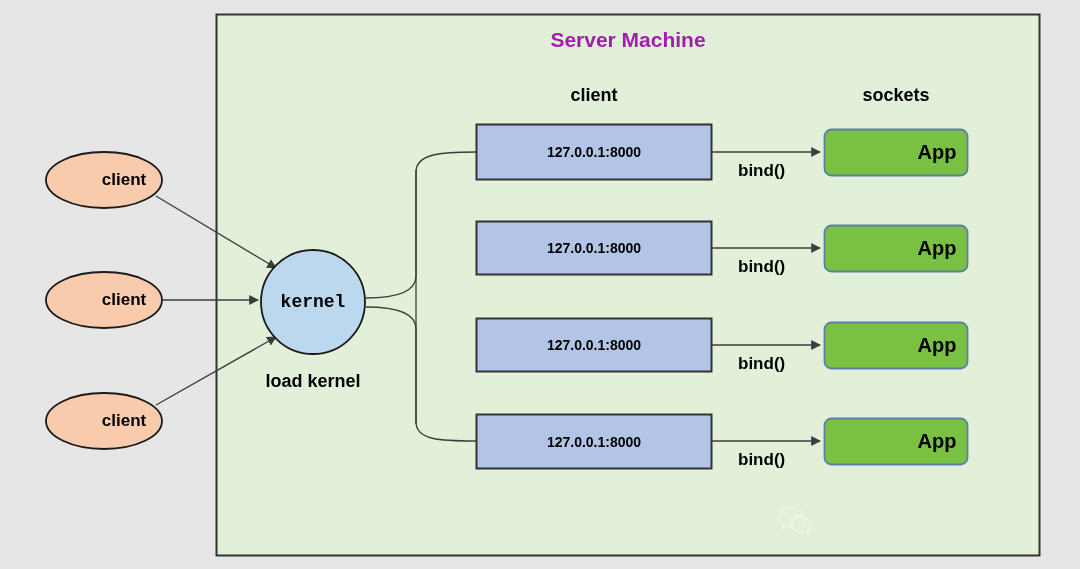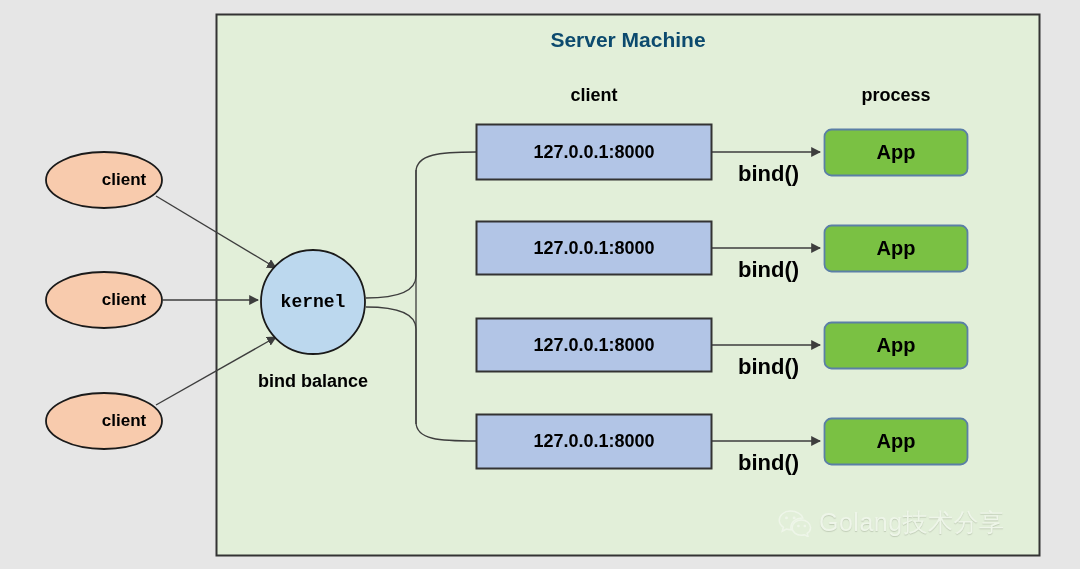--- a/index.html
+++ b/index.html
@@ -33,21 +33,21 @@
     white-space: nowrap;
   }
   .frame-title {
     position: absolute;
     left: 216px;
     top: 28px;
     width: 824px;
     text-align: center;
     font-size: 21px;
     font-weight: bold;
-    color: #0c4a6e;
+    color: #a21caf;
   }
   .col-head {
     position: absolute;
     font-size: 18px;
     font-weight: bold;
     color: #000;
     text-align: center;
   }
   .client-text {
     font-size: 17px;
@@ -59,28 +59,29 @@
   }
   .sub-text {
     position: absolute;
     font-size: 18px;
     font-weight: bold;
     color: #000;
     text-align: center;
     white-space: nowrap;
   }
   .socket-text {
-    font-size: 18px;
+    font-size: 14px;
   }
   .app-text {
     font-size: 20px;
+    margin-left: 41px;
   }
   .bind-text {
     position: absolute;
-    font-size: 22px;
+    font-size: 17px;
     font-weight: bold;
     color: #000;
     white-space: nowrap;
   }
   .watermark {
     position: absolute;
     display: flex;
     align-items: center;
     gap: 7px;
     opacity: 0.42;
@@ -134,28 +135,28 @@
 
     <rect x="824.5" y="129.5" width="143" height="46" rx="7" ry="7" fill="#7ac143" stroke="#5b7fa6" stroke-width="1.8"></rect>
     <rect x="824.5" y="225.5" width="143" height="46" rx="7" ry="7" fill="#7ac143" stroke="#5b7fa6" stroke-width="1.8"></rect>
     <rect x="824.5" y="322.5" width="143" height="46" rx="7" ry="7" fill="#7ac143" stroke="#5b7fa6" stroke-width="1.8"></rect>
     <rect x="824.5" y="418.5" width="143" height="46" rx="7" ry="7" fill="#7ac143" stroke="#5b7fa6" stroke-width="1.8"></rect>
   </svg>
 
   <div class="frame-title">Server Machine</div>
 
   <div class="col-head" style="left:524px; top:85px; width:140px;">client</div>
-  <div class="col-head" style="left:826px; top:85px; width:140px;">process</div>
+  <div class="col-head" style="left:826px; top:85px; width:140px;">sockets</div>
 
   <div class="node-label client-text" style="left:46px; top:166px; width:116px; height:28px;">client</div>
   <div class="node-label client-text" style="left:46px; top:286px; width:116px; height:28px;">client</div>
   <div class="node-label client-text" style="left:46px; top:407px; width:116px; height:28px;">client</div>
 
   <div class="node-label kernel-text" style="left:261px; top:289px; width:104px; height:26px;">kernel</div>
-  <div class="sub-text" style="left:243px; top:371px; width:140px;">bind balance</div>
+  <div class="sub-text" style="left:243px; top:371px; width:140px;">load kernel</div>
 
   <div class="node-label socket-text" style="left:476px; top:124px; width:236px; height:56px;">127.0.0.1:8000</div>
   <div class="node-label socket-text" style="left:476px; top:221px; width:236px; height:54px;">127.0.0.1:8000</div>
   <div class="node-label socket-text" style="left:476px; top:318px; width:236px; height:54px;">127.0.0.1:8000</div>
   <div class="node-label socket-text" style="left:476px; top:414px; width:236px; height:55px;">127.0.0.1:8000</div>
 
   <div class="node-label app-text" style="left:824px; top:129px; width:144px; height:47px;">App</div>
   <div class="node-label app-text" style="left:824px; top:225px; width:144px; height:47px;">App</div>
   <div class="node-label app-text" style="left:824px; top:322px; width:144px; height:47px;">App</div>
   <div class="node-label app-text" style="left:824px; top:418px; width:144px; height:47px;">App</div>
@@ -169,16 +170,15 @@
     <span style="display:inline-block; width:34px; height:28px;">
       <svg viewBox="0 0 40 32" width="34" height="28" xmlns="http://www.w3.org/2000/svg">
         <path d="M14.5 2C7.3 2 1.5 6.8 1.5 12.7c0 3.3 1.9 6.3 4.8 8.3L5 25.6l4.9-2.5c1.5.4 3 .7 4.6.7h1.1c-.3-.9-.4-1.8-.4-2.8 0-6 5.8-10.8 13-10.8h1C28.1 5.7 21.9 2 14.5 2z" fill="none" stroke="#ffffff" stroke-width="1.8"></path>
         <circle cx="10" cy="10" r="1.7" fill="#ffffff"></circle>
         <circle cx="19" cy="10" r="1.7" fill="#ffffff"></circle>
         <path d="M27.5 12.5c-6 0-10.9 4-10.9 9s4.9 9 10.9 9c1.3 0 2.6-.2 3.8-.6l4.1 2.1-1.1-3.8c2.4-1.6 4-4.1 4-6.7 0-5-4.9-9-10.8-9z" fill="none" stroke="#ffffff" stroke-width="1.8"></path>
         <circle cx="24" cy="19.5" r="1.5" fill="#ffffff"></circle>
         <circle cx="31.5" cy="19.5" r="1.5" fill="#ffffff"></circle>
       </svg>
     </span>
-    <span class="watermark-text">Golang技术分享</span>
   </div>
 
 </div>
 
 </body></html>

